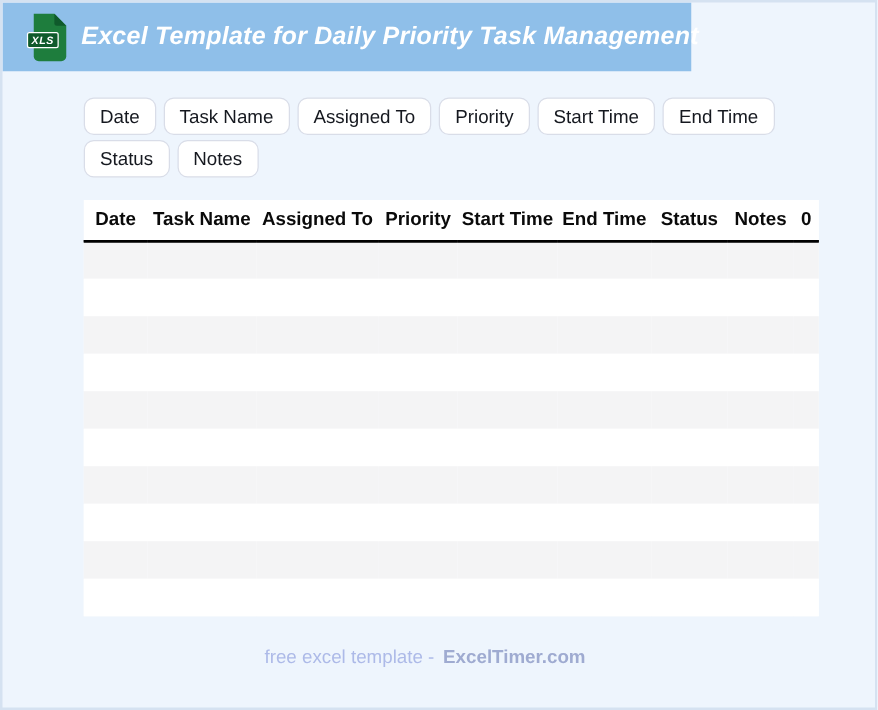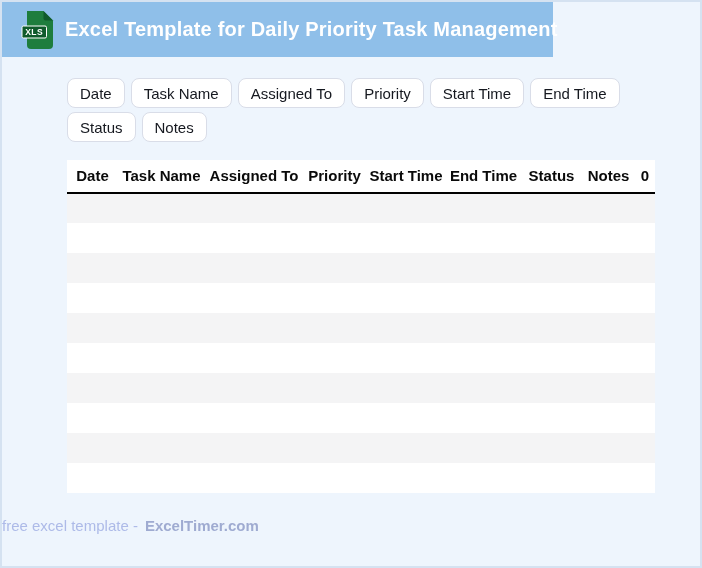--- a/index.html
+++ b/index.html
@@ -15,20 +15,21 @@
   .page{
     width:702px; height:568px; overflow:hidden;
     background:var(--page-bg);
     border:2px solid var(--page-border);
   }
   .topbar{
     width:551px; height:55px;
     background:var(--header-bg);
     display:flex; align-items:center;
     padding-left:18px;
+    font-style:italic;
   }
   .xls-icon{display:inline-flex; flex:0 0 auto;}
   .topbar h1{
     margin-left:9px;
     font-size:20px; font-weight:700; letter-spacing:.2px;
     color:var(--title-text); white-space:nowrap;
   }
   .chips{
     margin:21px 0 0 65px; width:588px;
     display:flex; flex-wrap:wrap; gap:4px 6px;
@@ -53,21 +54,21 @@
     text-align:center; vertical-align:middle;
     border-bottom:2px solid var(--table-header-border);
     padding:2px 0 4px; white-space:nowrap; overflow:hidden;
   }
   tbody tr{height:30px;}
   tbody tr:nth-child(odd){background:var(--row-stripe);}
   tbody tr:nth-child(even){background:#ffffff;}
   tbody td{border:none;}
   .footer{
     margin:24px 22px 0 0;
-    text-align:left;
+    text-align:center;
     font-size:15px; color:var(--footer-text);
   }
   .footer .brand{
     margin-left:7px;
     font-weight:700; color:var(--brand-text);
     cursor:pointer;
   }
 </style>
 </head>
 <body>

